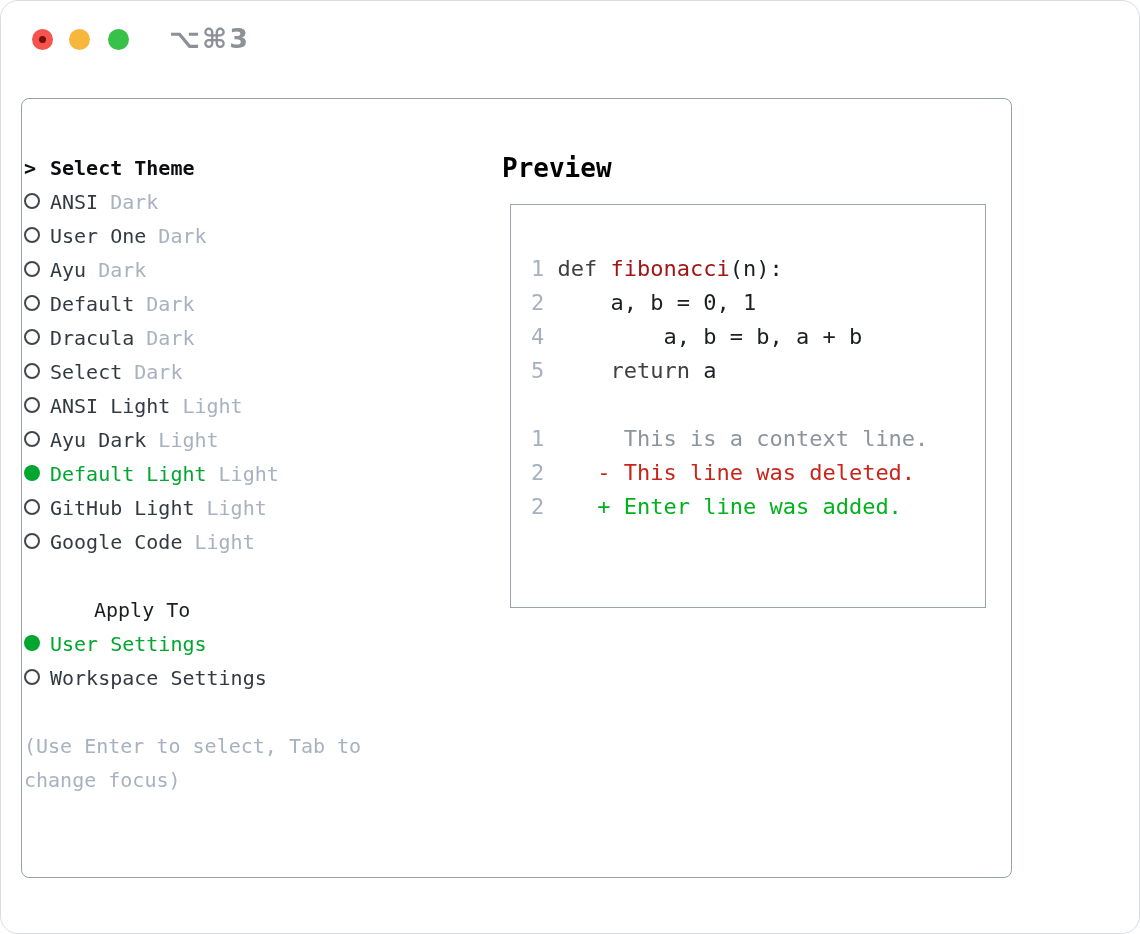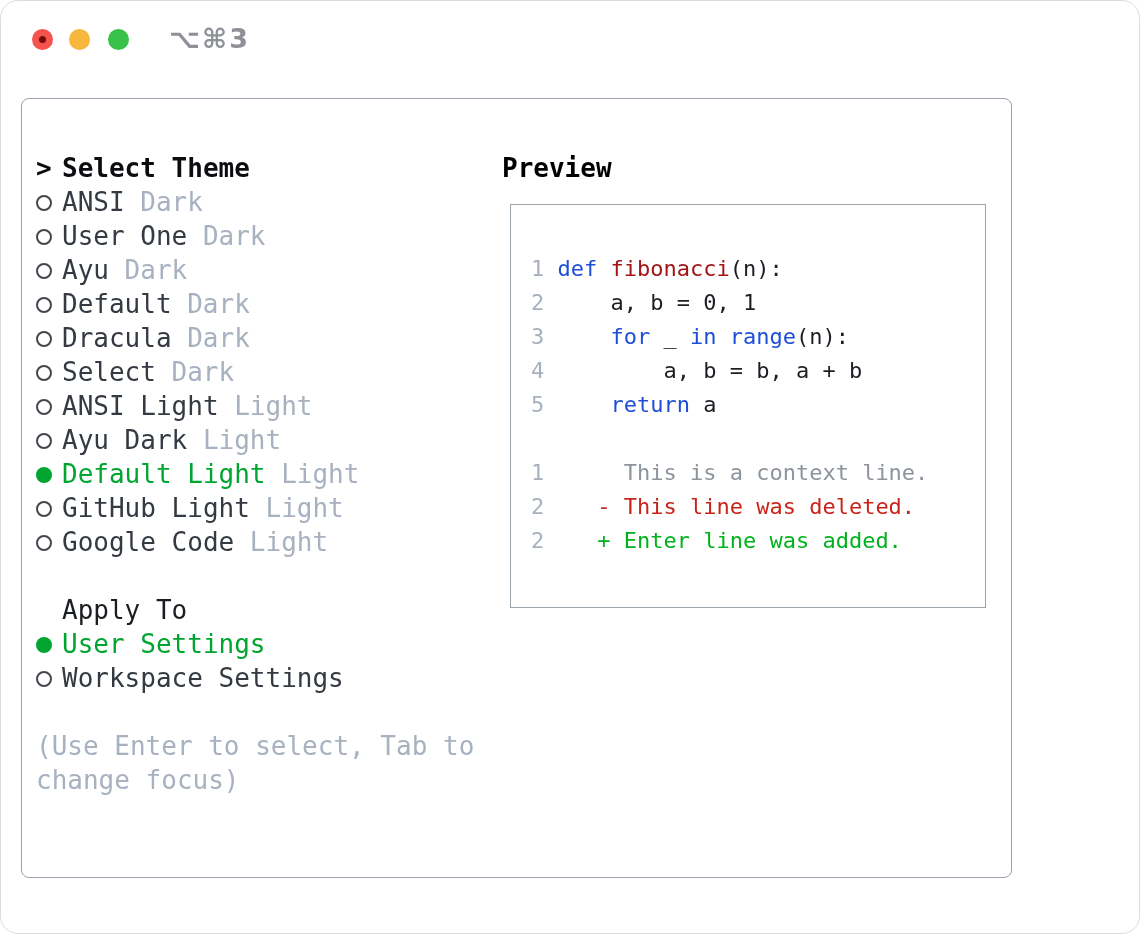--- a/index.html
+++ b/index.html
@@ -21,27 +21,27 @@
     position:absolute;left:168px;top:22px;
     font-family:"DejaVu Sans",sans-serif;font-weight:bold;font-size:27px;
     color:#8d9197;letter-spacing:2px;
   }
   
   .panel{
     position:absolute;left:20px;top:97px;width:989px;height:778px;
     border:1.5px solid #98a2ad;border-radius:8px;background:#ffffff;
   }
   
-  .left-col{position:absolute;left:14px;top:52px;width:455px;
-    font-size:26px;line-height:34px;color:#343a42;}
+  .left-col{position:absolute;left:2px;top:52px;width:455px;
+    font-size:20px;line-height:34px;color:#343a42;}
   .row{height:34px;white-space:pre;}
   .marker{display:inline-block;width:26px;vertical-align:top;}
   .prompt{font-weight:bold;color:#0b0d10;}
   .hdr{font-weight:bold;color:#0b0d10;}
-  .hdr2{color:#1a1d21;}
+  .hdr2{color:#1a1d21;margin-left:44px;}
   .ring{
     display:inline-block;width:12px;height:12px;border:2px solid #42474e;
     border-radius:50%;margin-top:8px;
   }
   .dot{
     display:inline-block;width:16px;height:16px;background:#00a630;
     border-radius:50%;margin-top:8px;
   }
   .nm{color:#343a42;}
   .variant{color:#a7b1bf;margin-left:1ch;}
@@ -53,21 +53,21 @@
     position:absolute;left:480px;top:52px;font-size:26px;line-height:34px;
     font-weight:bold;color:#000000;
   }
   .preview-box{
     position:absolute;left:488px;top:105px;width:474px;height:402px;
     border:1.5px solid #9aa3ac;background:#ffffff;overflow:hidden;
   }
   .code{padding:47px 0 0 20px;font-size:22px;line-height:34px;}
   .code-line{height:34px;white-space:pre;}
   .t-ln{color:#a6b0be;}
-  .t-kw{color:#1d4ed8;}
+  .t-kw{color:#404040;}
   .t-fn{color:#a31515;}
   .t-plain{color:#1b1f24;}
   .t-ctx{color:#8d949c;}
   .t-del{color:#c9241a;}
   .t-add{color:#00b31c;}
 </style>
 </head>
 <body>
 
 <div class="window">
@@ -104,21 +104,20 @@
         <div class="row">(Use Enter to select, Tab to</div>
         <div class="row">change focus)</div>
       </div>
     </div>
 
     <div class="preview-title">Preview</div>
     <div class="preview-box">
       <div class="code" id="code">
           <div class="code-line"><span class="t-ln">1 </span><span class="t-kw">def</span><span class="t-plain"> </span><span class="t-fn">fibonacci</span><span class="t-plain">(n):</span></div>
           <div class="code-line"><span class="t-ln">2 </span><span class="t-plain">    a, b = 0, 1</span></div>
-          <div class="code-line"><span class="t-ln">3 </span><span class="t-plain">    </span><span class="t-kw">for</span><span class="t-plain"> _ </span><span class="t-kw">in</span><span class="t-plain"> </span><span class="t-kw">range</span><span class="t-plain">(n):</span></div>
           <div class="code-line"><span class="t-ln">4 </span><span class="t-plain">        a, b = b, a + b</span></div>
           <div class="code-line"><span class="t-ln">5 </span><span class="t-plain">    </span><span class="t-kw">return</span><span class="t-plain"> a</span></div>
           <div class="code-line"></div>
           <div class="code-line"><span class="t-ln">1</span><span class="t-ctx">      This is a context line.</span></div>
           <div class="code-line"><span class="t-ln">2</span><span class="t-del">    - This line was deleted.</span></div>
           <div class="code-line"><span class="t-ln">2</span><span class="t-add">    + Enter line was added.</span></div>
         </div>
     </div>
 
   </div>

